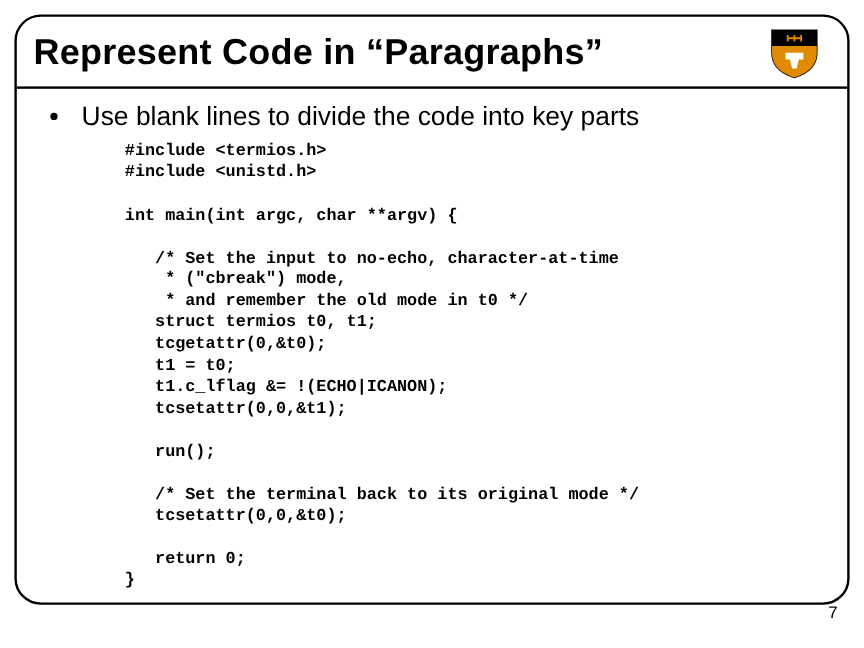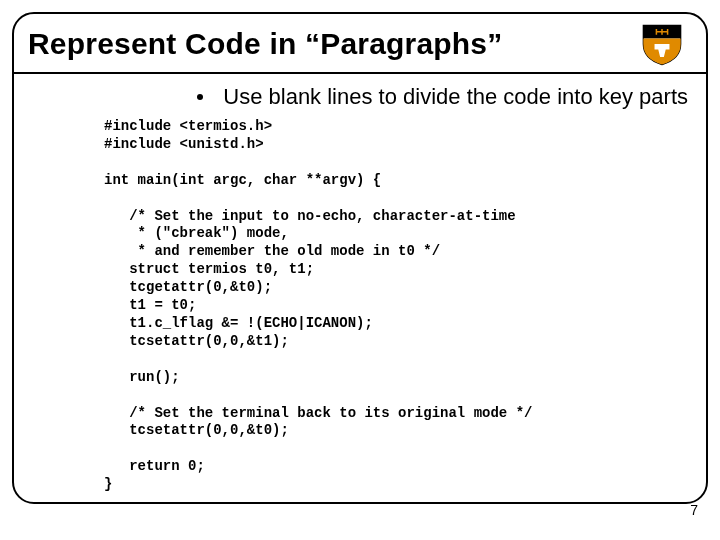--- a/index.html
+++ b/index.html
@@ -41,21 +41,20 @@
     justify-content: center;
   }
   .body {
     padding: 10px 18px 8px 28px;
   }
   .bullet-row {
     display: flex;
     align-items: flex-start;
     gap: 20px;
     margin-bottom: 8px;
-    justify-content: flex-end;
   }
   .bullet-dot {
     width: 6px;
     height: 6px;
     background: #000;
     border-radius: 50%;
     margin-top: 10px;
     flex-shrink: 0;
   }
   .bullet-text {

